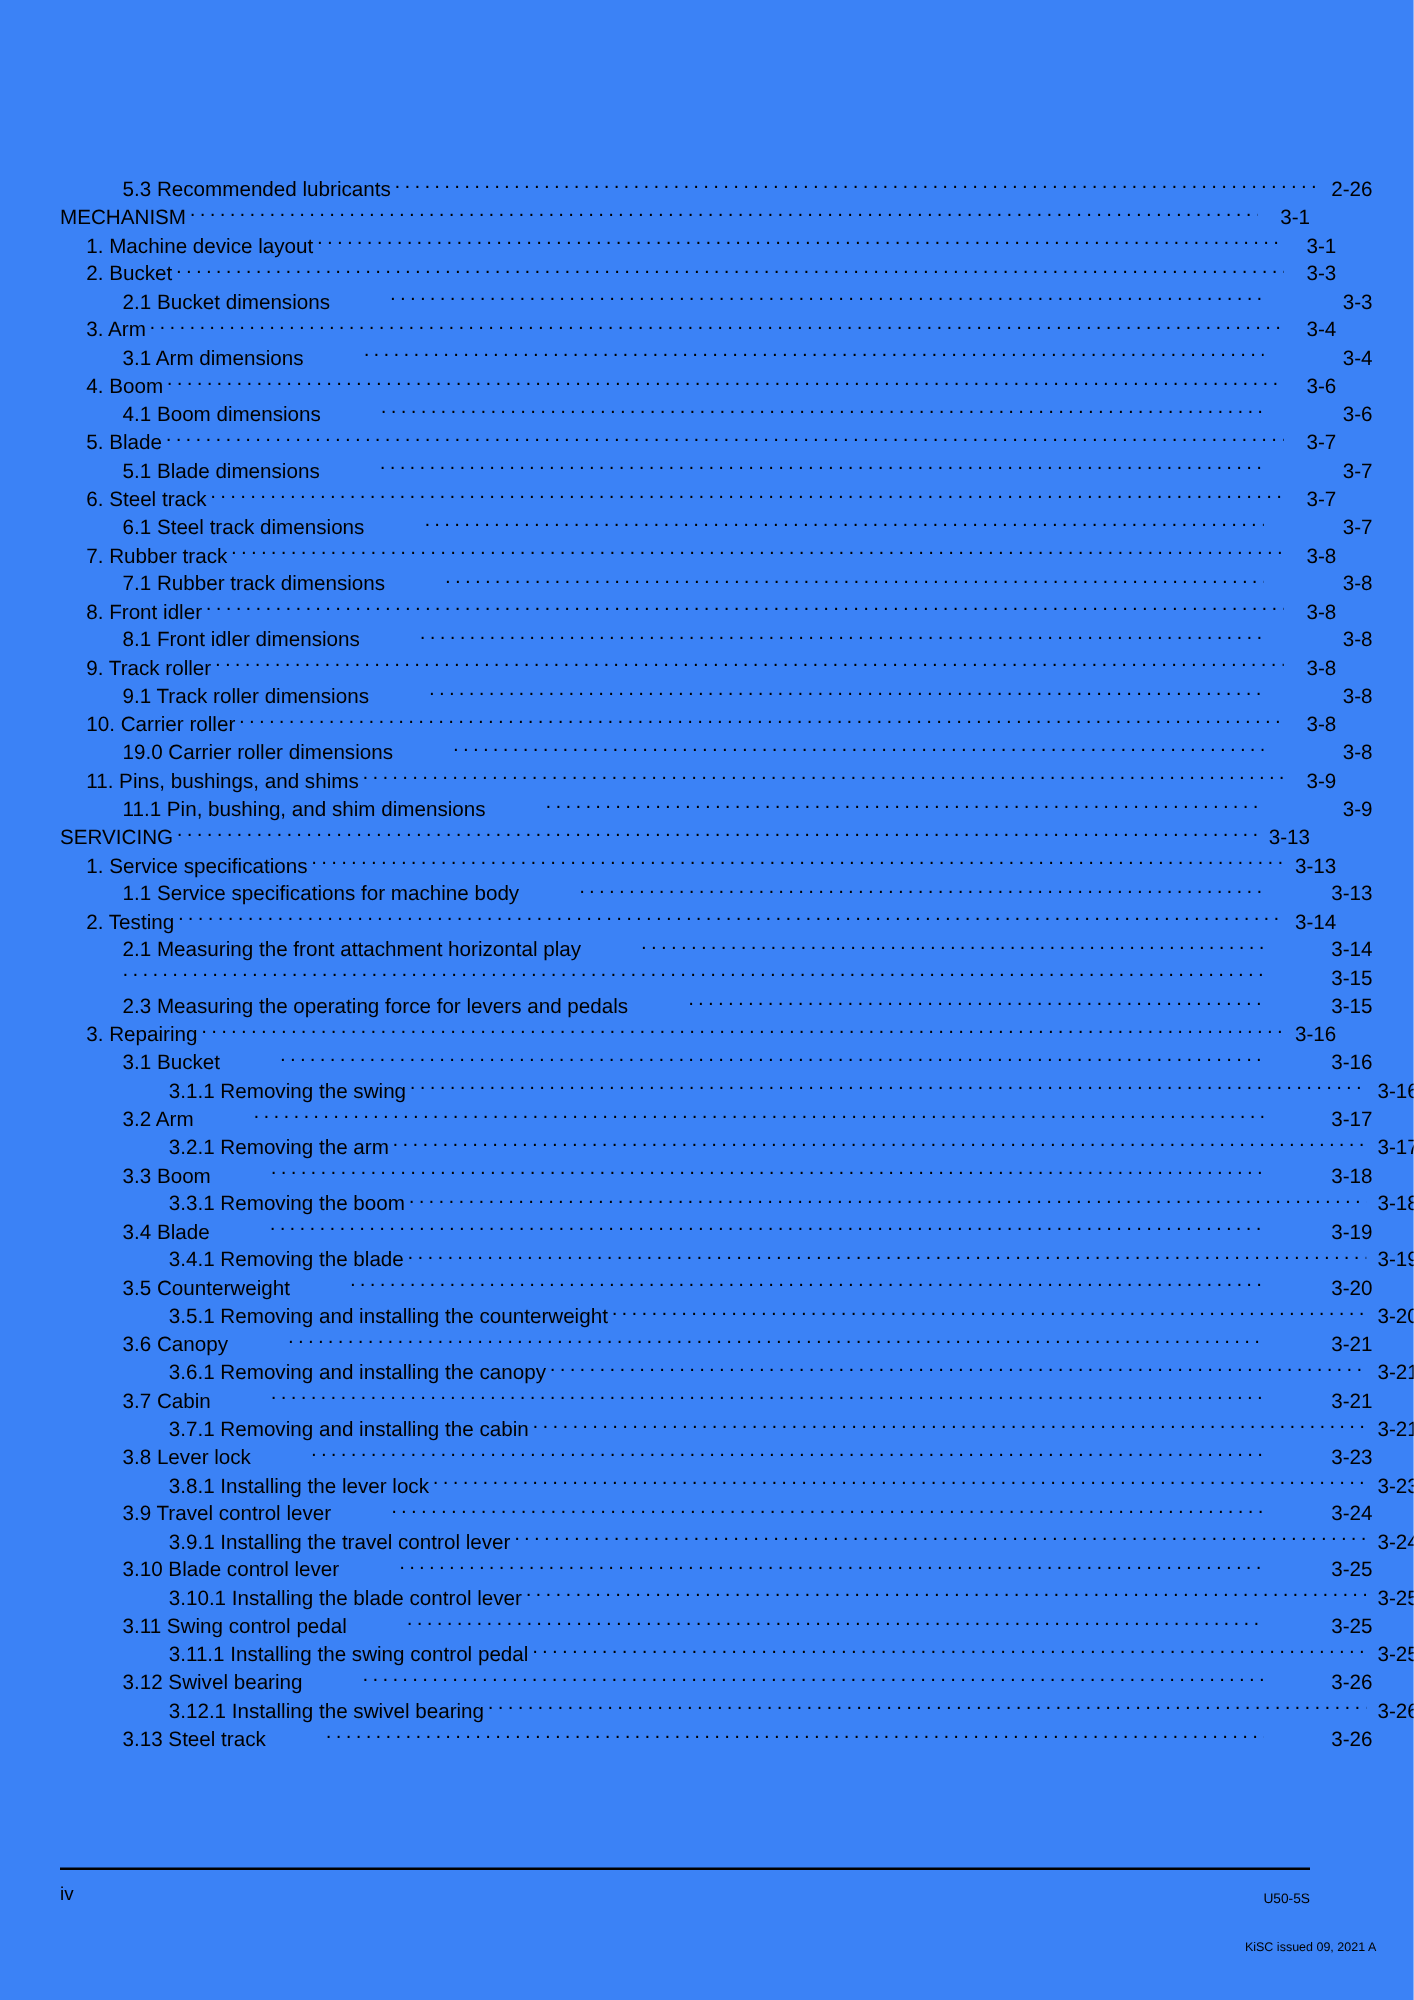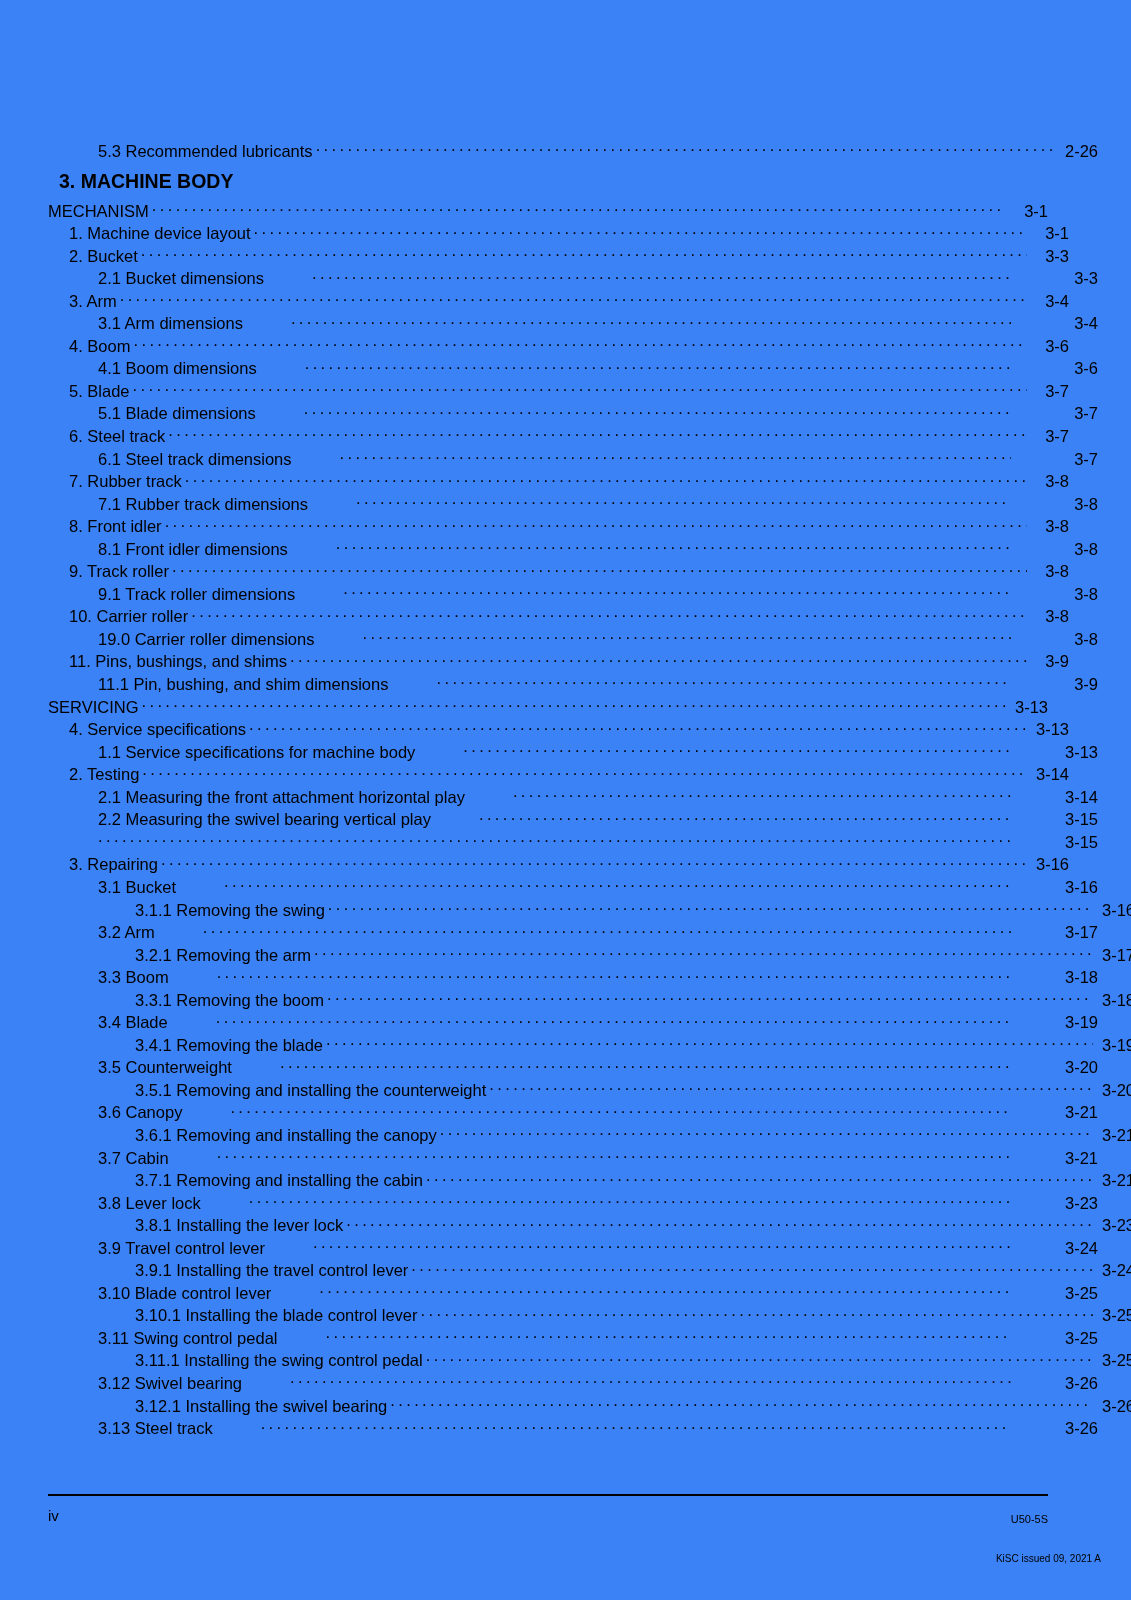--- a/index.html
+++ b/index.html
@@ -121,21 +121,20 @@
 <div class="page">
 
   <div class="toc">
 
     <div class="toc-row lvl-top">
       <span class="title">5.3 Recommended lubricants</span>
       <span class="leader"></span>
       <span class="pageno">2-26</span>
     </div>
 
-    <div class="chapter-heading">3. MACHINE BODY</div>
 
     <div id="toc-rows">
         <div class="toc-row lvl-0">
           <span class="title">MECHANISM</span>
           <span class="leader"></span>
           <span class="pageno">3-1</span>
         </div>
         <div class="toc-row lvl-1">
           <span class="title">1. Machine device layout</span>
           <span class="leader"></span>
@@ -240,45 +239,45 @@
           <span class="title">11.1 Pin, bushing, and shim dimensions</span>
           <span class="leader"></span>
           <span class="pageno">3-9</span>
         </div>
         <div class="toc-row lvl-0">
           <span class="title">SERVICING</span>
           <span class="leader"></span>
           <span class="pageno">3-13</span>
         </div>
         <div class="toc-row lvl-1">
-          <span class="title">4. Service specifications</span>
+          <span class="title">1. Service specifications</span>
           <span class="leader"></span>
           <span class="pageno">3-13</span>
         </div>
         <div class="toc-row lvl-2">
           <span class="title">1.1 Service specifications for machine body</span>
           <span class="leader"></span>
           <span class="pageno">3-13</span>
         </div>
         <div class="toc-row lvl-1">
           <span class="title">2. Testing</span>
           <span class="leader"></span>
           <span class="pageno">3-14</span>
         </div>
         <div class="toc-row lvl-2">
           <span class="title">2.1 Measuring the front attachment horizontal play</span>
           <span class="leader"></span>
           <span class="pageno">3-14</span>
         </div>
         <div class="toc-row lvl-2">
-          <span class="title">2.2 Measuring the swivel bearing vertical play</span>
           <span class="leader"></span>
           <span class="pageno">3-15</span>
         </div>
         <div class="toc-row lvl-2">
+          <span class="title">2.3 Measuring the operating force for levers and pedals</span>
           <span class="leader"></span>
           <span class="pageno">3-15</span>
         </div>
         <div class="toc-row lvl-1">
           <span class="title">3. Repairing</span>
           <span class="leader"></span>
           <span class="pageno">3-16</span>
         </div>
         <div class="toc-row lvl-2">
           <span class="title">3.1 Bucket</span>

